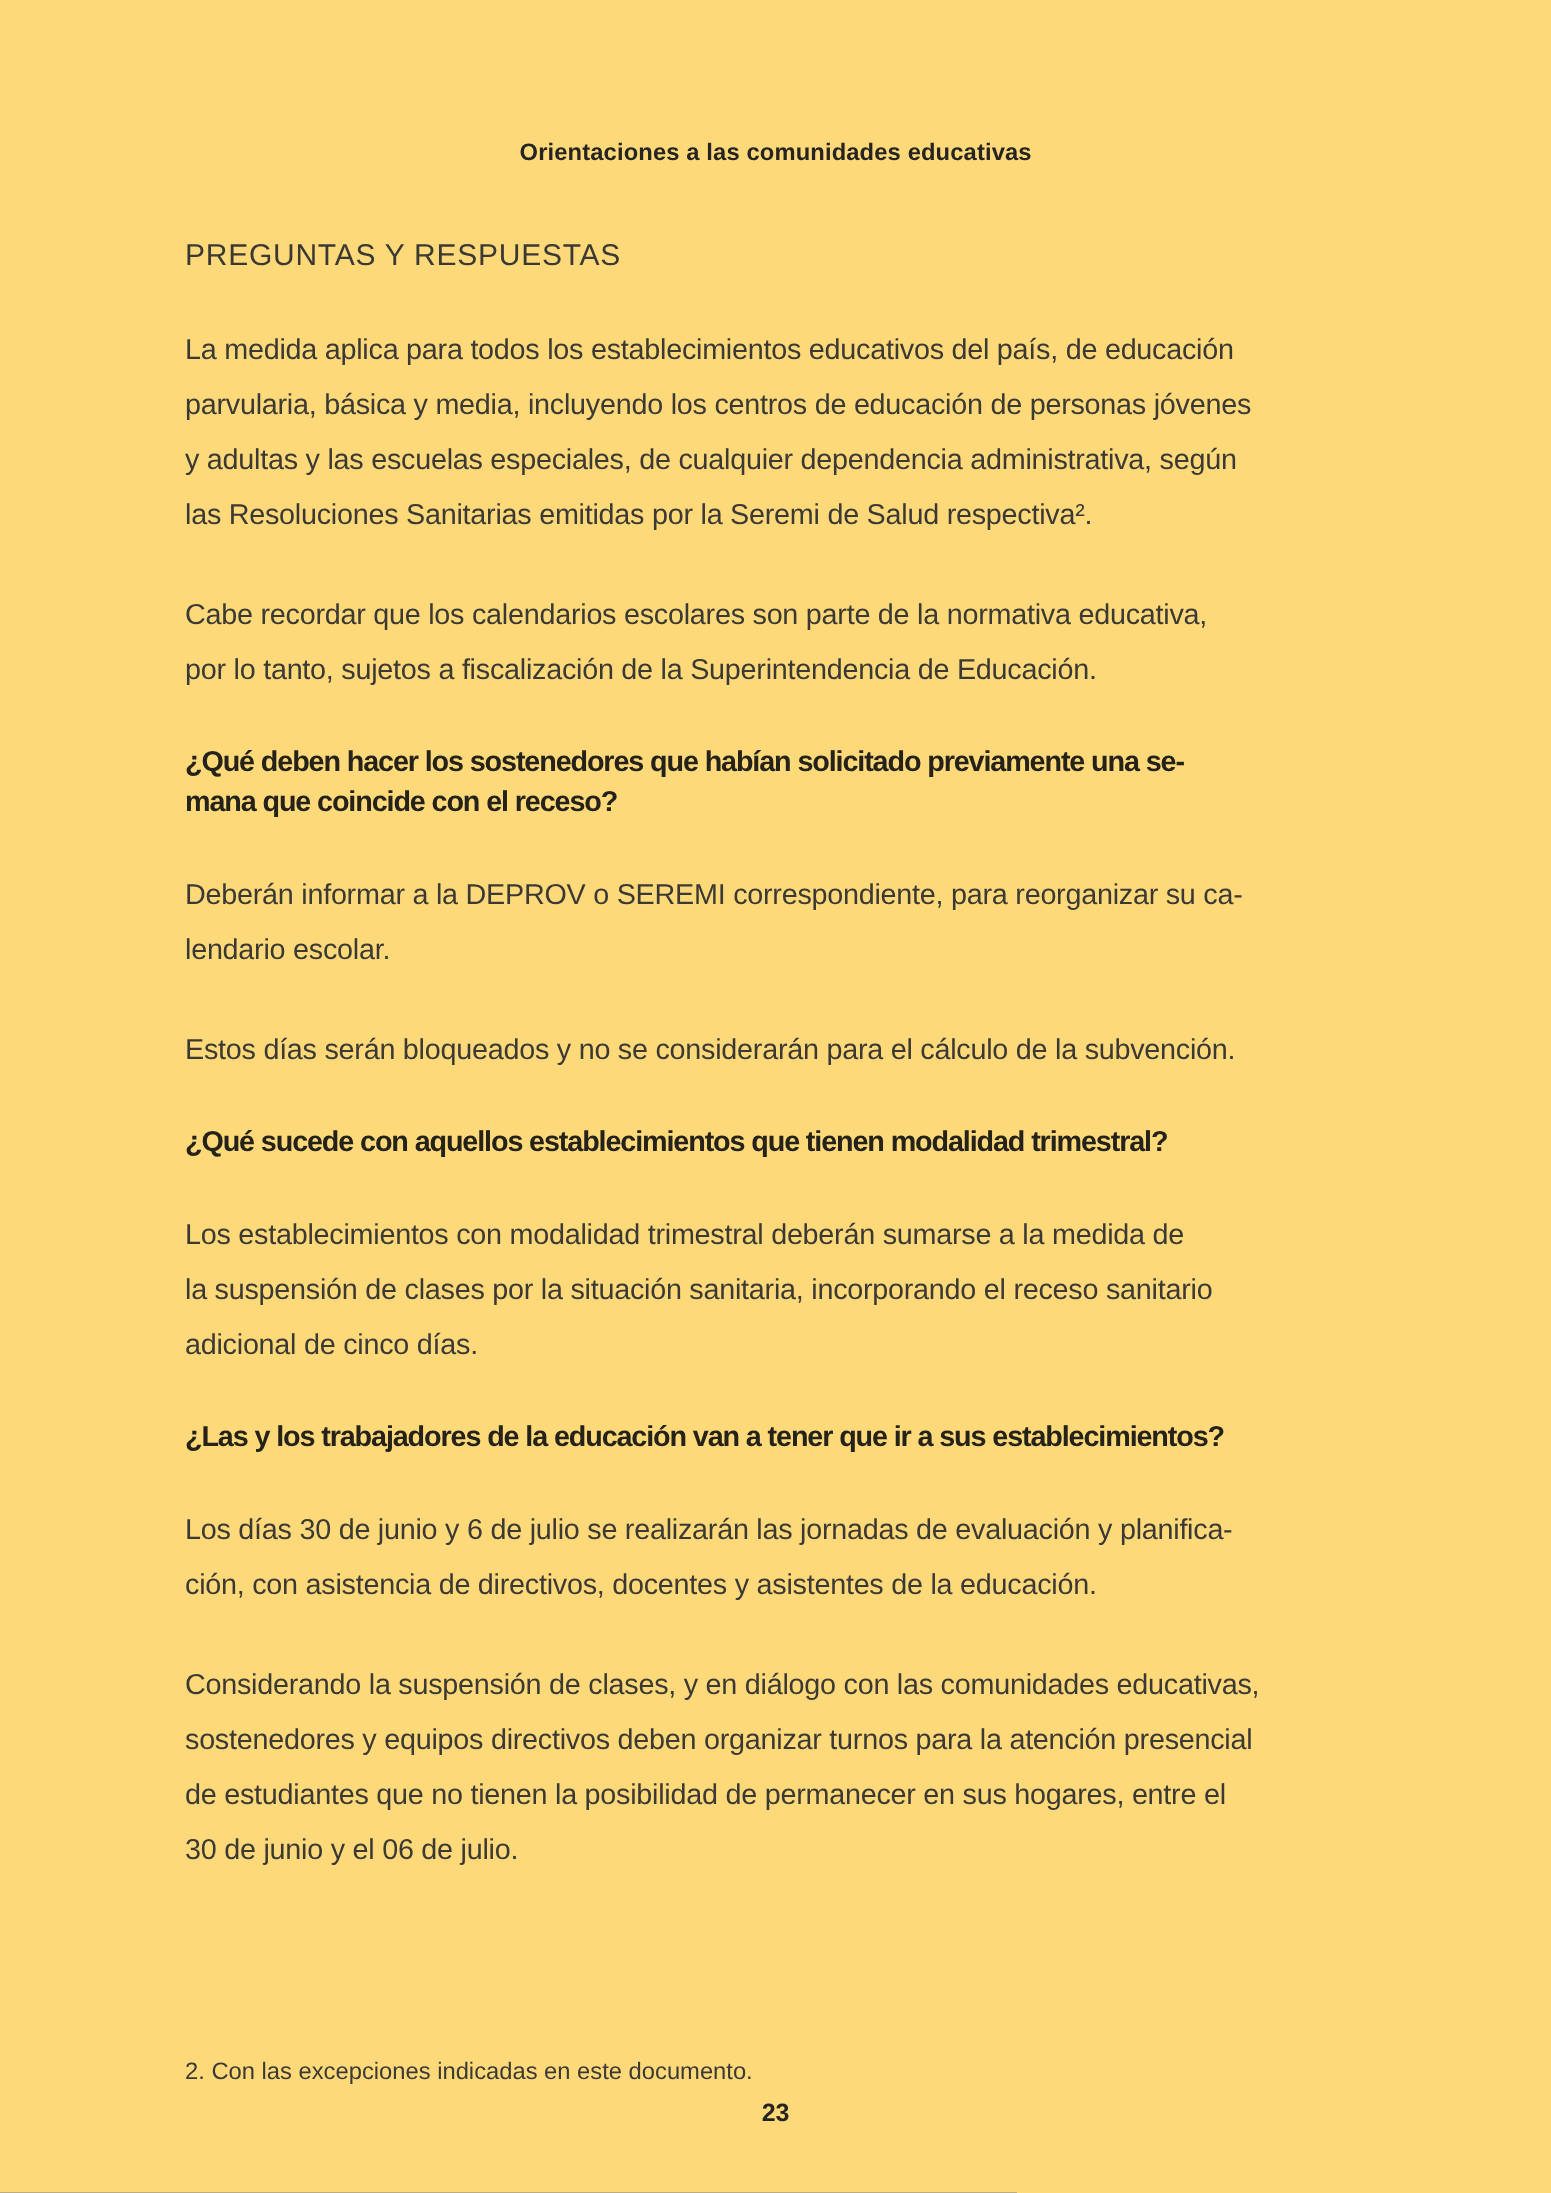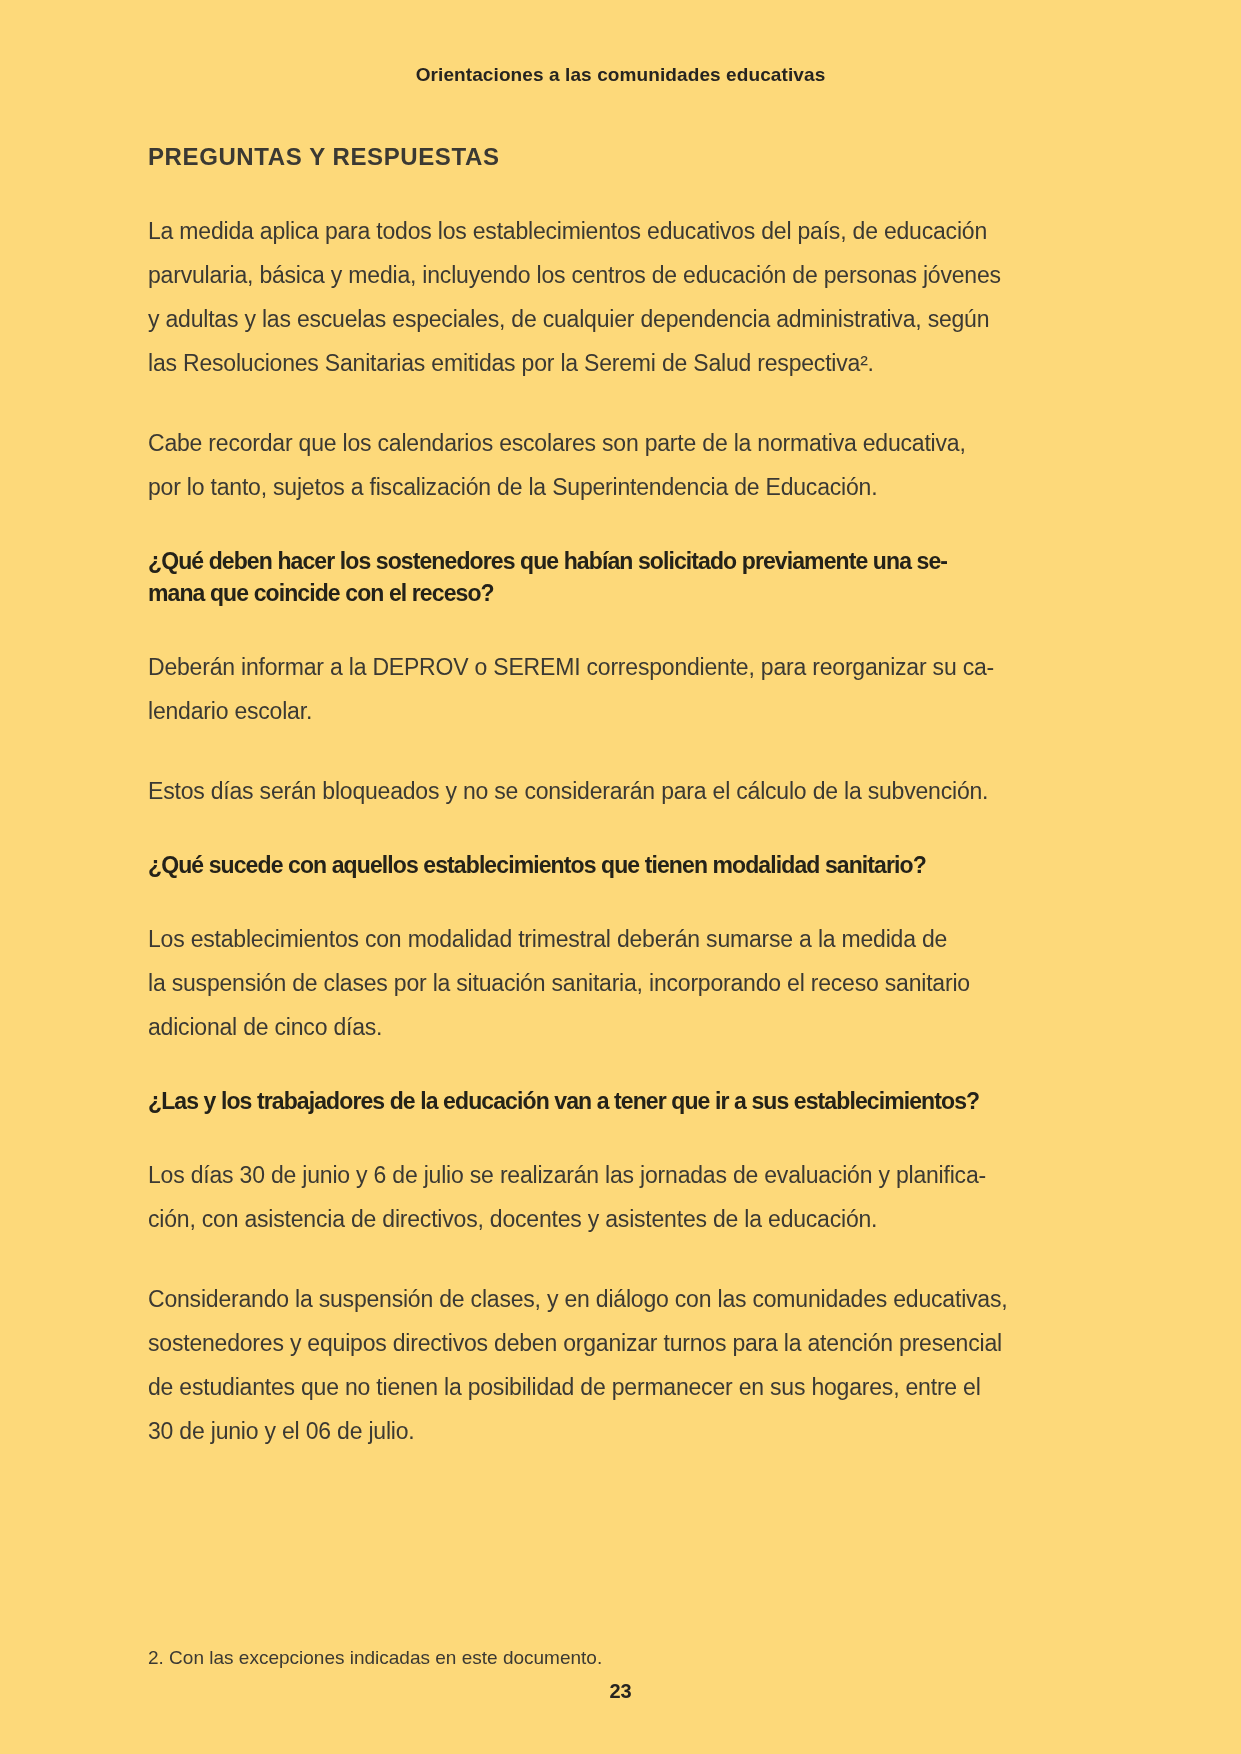--- a/index.html
+++ b/index.html
@@ -12,34 +12,35 @@
     width: 1241px;
     height: 1754px;
     margin: 0 auto;
     background: #FDD97A;
     font-family: "Liberation Sans", sans-serif;
     overflow: hidden;
     box-sizing: border-box;
   }
   .content {
     padding: 63px 148px 0 148px;
+    margin-top: 48px;
   }
   .doc-header {
     text-align: center;
     font-weight: bold;
     font-size: 19px;
     line-height: 24px;
     color: #262420;
     letter-spacing: 0.1px;
   }
   .section-title {
     margin-top: 54px;
     font-size: 24px;
     line-height: 32px;
-    font-weight: bold;
+    font-weight: normal;
     color: #3B3933;
     letter-spacing: 0.6px;
   }
   .question {
     margin-top: 36px;
     font-weight: bold;
     font-size: 23px;
     line-height: 32px;
     color: #242219;
     letter-spacing: -0.9px;
@@ -90,21 +91,21 @@
     <div class="answer">Cabe recordar que los calendarios escolares son parte de la normativa educativa,
 por lo tanto, sujetos a fiscalización de la Superintendencia de Educación.</div>
 
     <div class="question">¿Qué deben hacer los sostenedores que habían solicitado previamente una se-
 mana que coincide con el receso?</div>
     <div class="answer">Deberán informar a la DEPROV o SEREMI correspondiente, para reorganizar su ca-
 lendario escolar.</div>
 
     <div class="answer">Estos días serán bloqueados y no se considerarán para el cálculo de la subvención.</div>
 
-    <div class="question">¿Qué sucede con aquellos establecimientos que tienen modalidad sanitario?</div>
+    <div class="question">¿Qué sucede con aquellos establecimientos que tienen modalidad trimestral?</div>
     <div class="answer">Los establecimientos con modalidad trimestral deberán sumarse a la medida de
 la suspensión de clases por la situación sanitaria, incorporando el receso sanitario
 adicional de cinco días.</div>
 
     <div class="question">¿Las y los trabajadores de la educación van a tener que ir a sus establecimientos?</div>
     <div class="answer">Los días 30 de junio y 6 de julio se realizarán las jornadas de evaluación y planifica-
 ción, con asistencia de directivos, docentes y asistentes de la educación.</div>
     <div class="answer">Considerando la suspensión de clases, y en diálogo con las comunidades educativas,
 sostenedores y equipos directivos deben organizar turnos para la atención presencial
 de estudiantes que no tienen la posibilidad de permanecer en sus hogares, entre el

